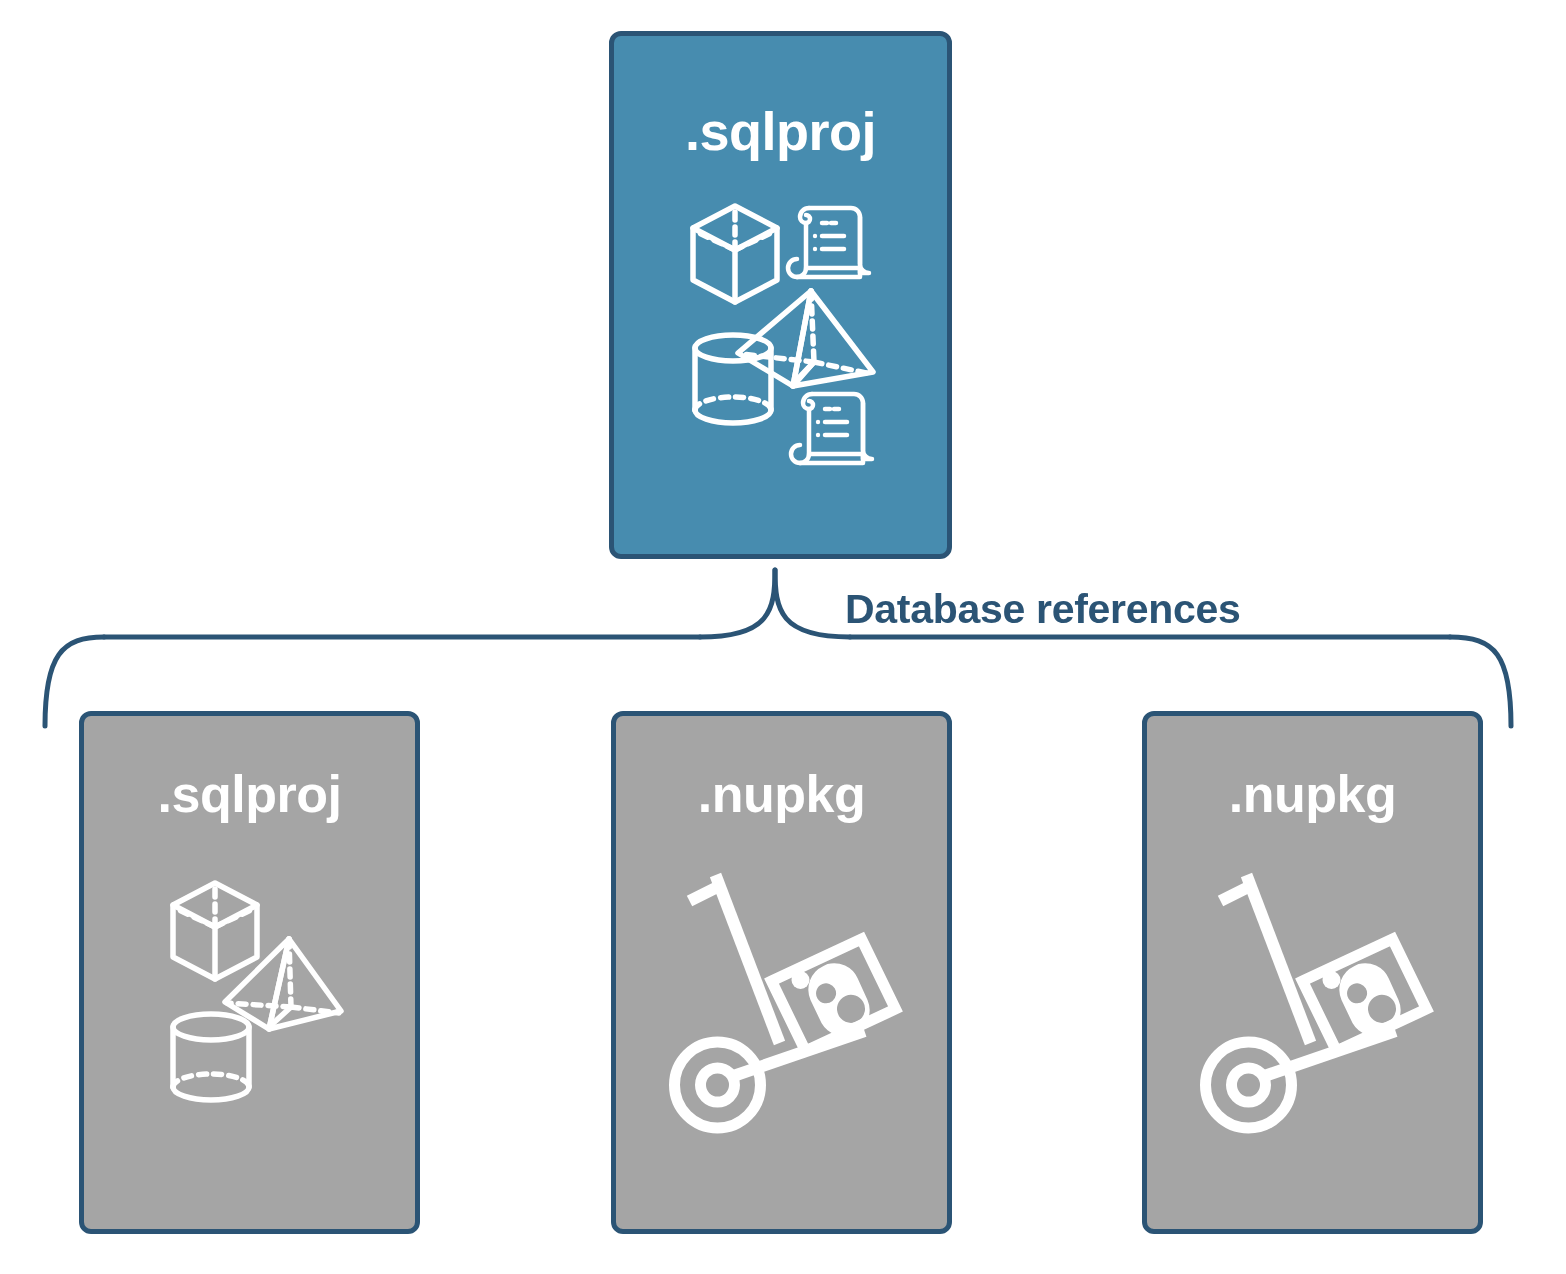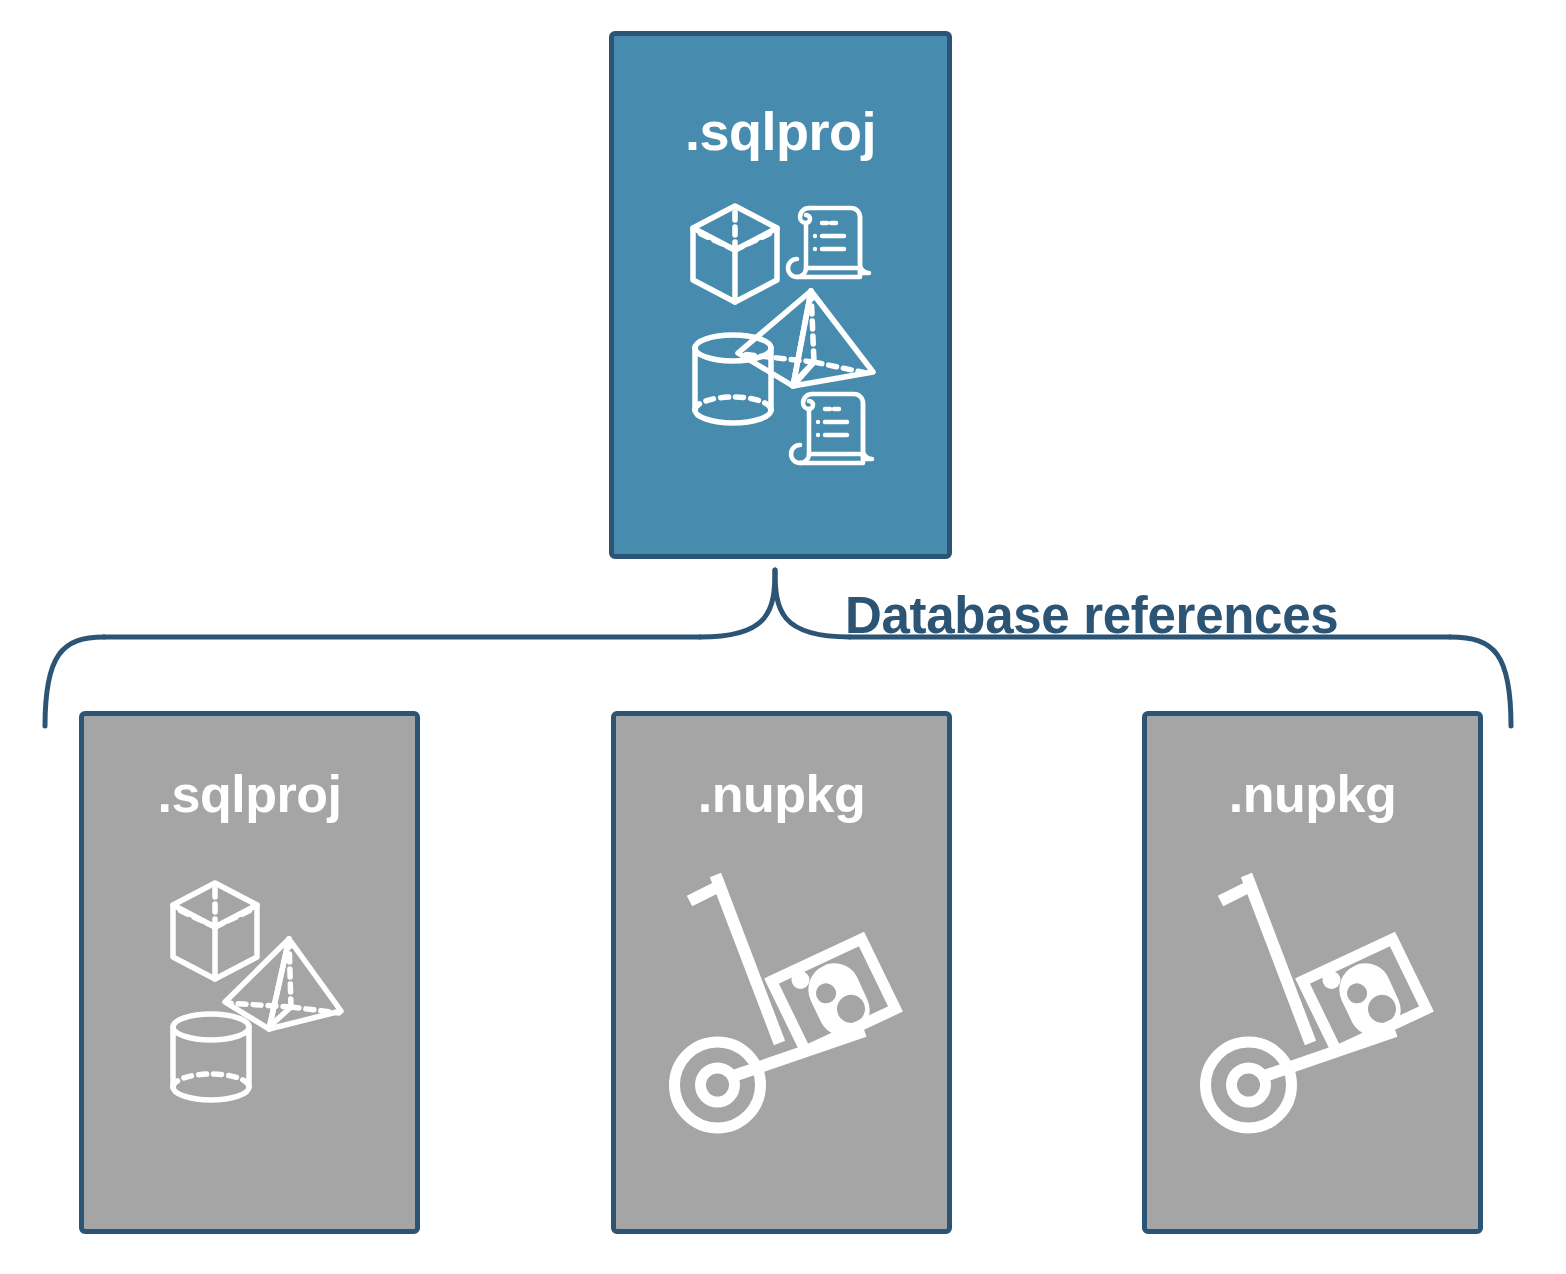--- a/index.html
+++ b/index.html
@@ -17,21 +17,21 @@
   .stage {
     position: absolute;
     left: 0; top: 0;
     width: 1566px;
     height: 1274px;
   }
   .node {
     position: absolute;
     box-sizing: border-box;
     border: 5px solid #2B5475;
-    border-radius: 6px;
+    border-radius: 12px;
     display: block;
   }
   .node-title {
     position: absolute;
     left: 0;
     width: 100%;
     text-align: center;
     color: #ffffff;
     font-weight: bold;
     letter-spacing: -0.5px;
@@ -77,21 +77,21 @@
     position: absolute;
     left: 0; top: 0;
     width: 1566px;
     height: 1274px;
     pointer-events: none;
   }
   #brace-label {
     position: absolute;
     left: 845px;
     top: 586px;
-    font-size: 51px;
+    font-size: 41px;
     font-weight: bold;
     color: #2B5475;
     letter-spacing: -0.3px;
     white-space: nowrap;
     font-family: "Liberation Sans", sans-serif;
   }
 </style>
 </head>
 <body>
 

